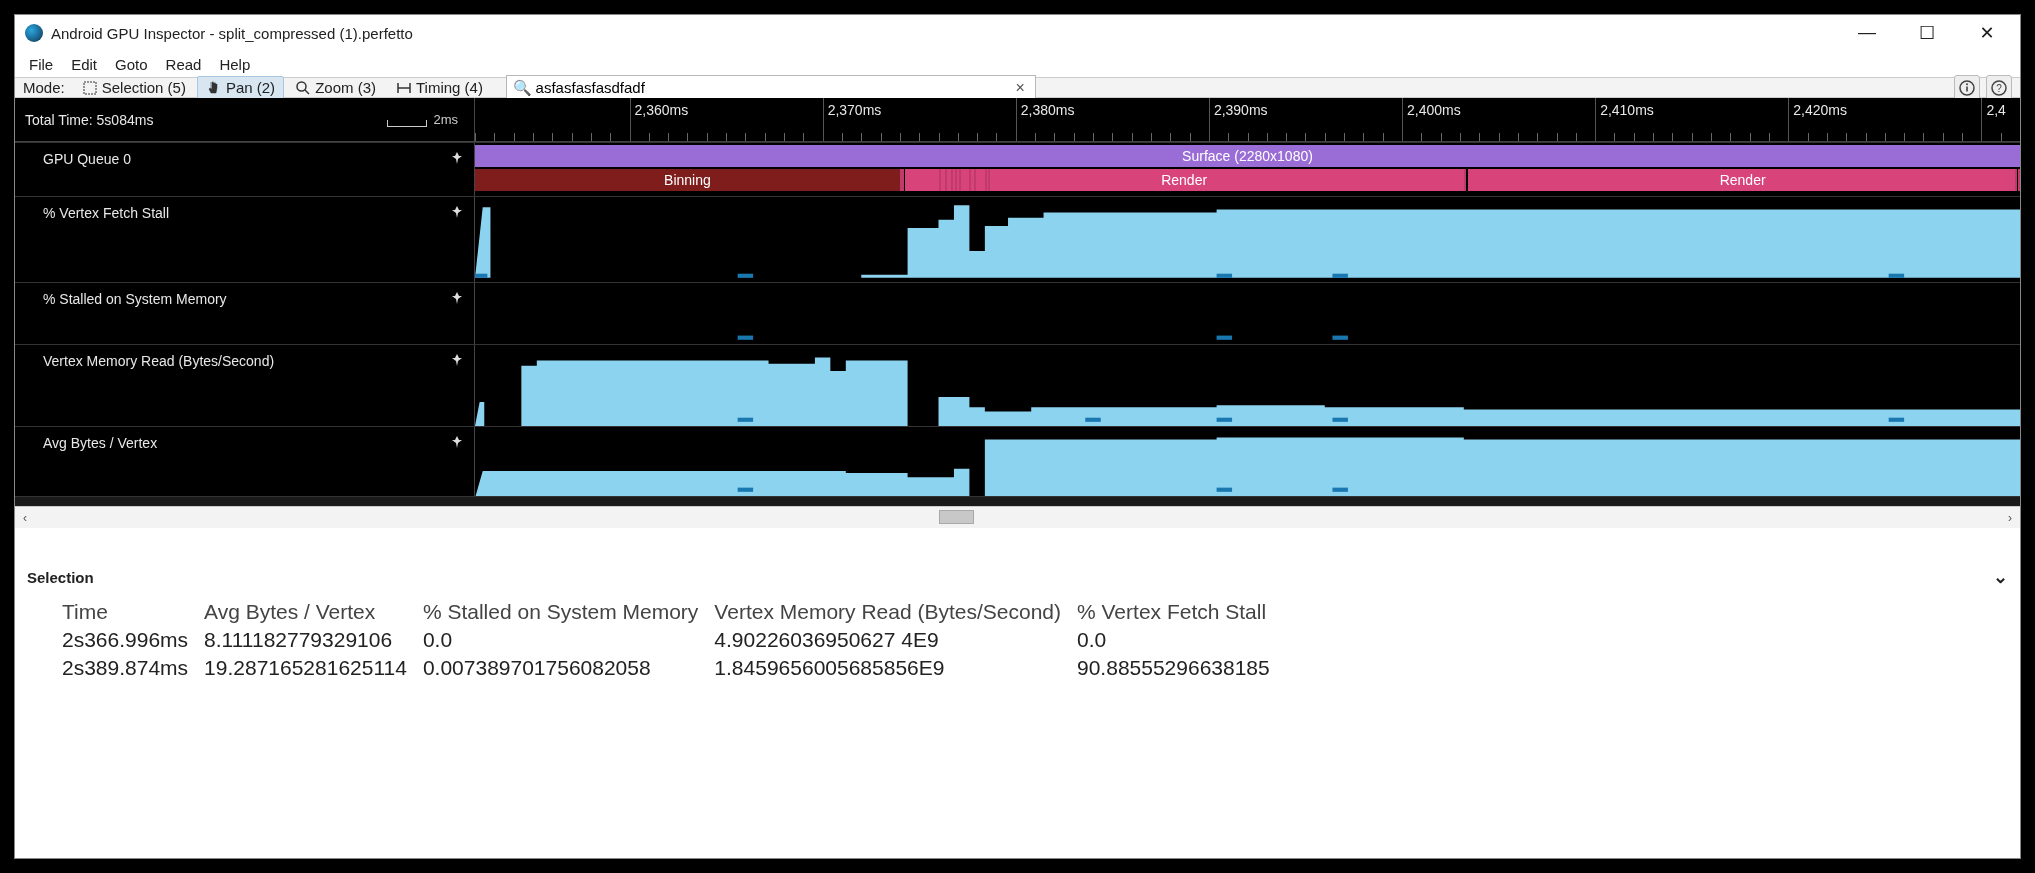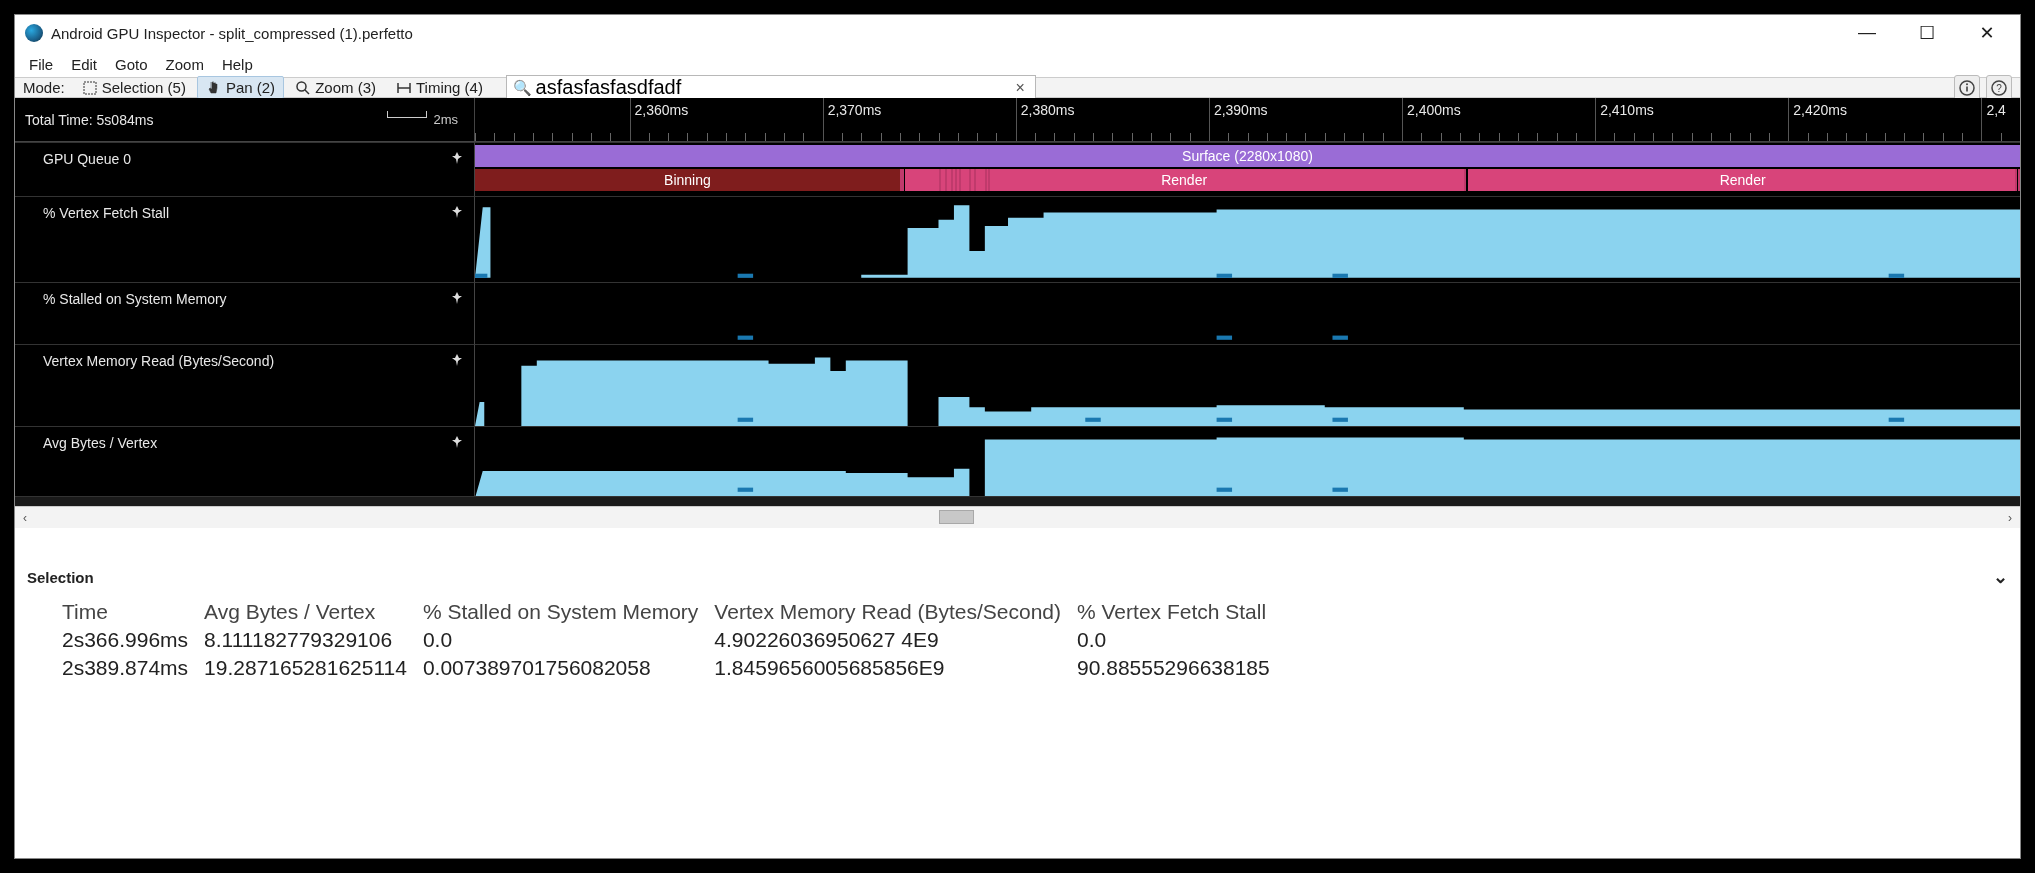--- a/index.html
+++ b/index.html
@@ -73,21 +73,21 @@
   .search-wrap {
     display: flex; align-items: center;
     border: 1px solid #b8b8b8;
     background: #fff;
     height: 26px;
     width: 530px;
     margin-left: 8px;
     padding: 0 6px;
   }
   .search-wrap input {
-    border: none; outline: none; flex: 1; font-size: 20px; background: transparent;
+    border: none; outline: none; flex: 1; font-size: 15px; background: transparent;
   }
   .search-clear { cursor: default; color: #555; padding: 0 4px; font-size: 16px; }
   .toolbar-right { margin-left: auto; display: flex; gap: 6px; align-items: center; }
   .icon-btn {
     width: 26px; height: 26px; display: inline-flex; align-items: center; justify-content: center;
     border: 1px solid #bbb; background: #eee; border-radius: 3px;
   }
   
   .timeline {
     background: #000;
@@ -269,21 +269,21 @@
       <div class="win-btn">—</div>
       <div class="win-btn">☐</div>
       <div class="win-btn">✕</div>
     </div>
   </div>
 
   <div class="menubar" id="menubar">
       <span class="menu-item">File</span>
       <span class="menu-item">Edit</span>
       <span class="menu-item">Goto</span>
-      <span class="menu-item">Zoom</span>
+      <span class="menu-item">Read</span>
       <span class="menu-item">Help</span>
     </div>
 
   <div class="toolbar">
     <span class="mode-label">Mode:</span>
     <div id="mode-buttons" style="display:flex; gap:2px;">
         <span class="mode-btn">
           <span class="glyph"><svg viewBox="0 0 16 16">
               <rect x="2" y="2" width="12" height="12" fill="none" stroke="#333" stroke-dasharray="2,1"></rect>
             </svg></span>
@@ -332,21 +332,21 @@
       </div>
     </div>
   </div>
 
   <div class="timeline">
 
     <div class="ruler-row">
       <div class="left-col" style="padding:0 10px;">
         <div class="ruler-left">
           <span>Total Time: 5s084ms</span>
-          <span style="display:flex;align-items:flex-start;gap:6px;">
+          <span style="display:flex;align-items:flex-end;gap:6px;">
             <span class="scale-bracket"></span>
             <span class="scale-label">2ms</span>
           </span>
         </div>
       </div>
       <div class="ruler-canvas" id="ruler-canvas">
           <div class="minor-tick" style="left: 0%;"></div>
           <div class="minor-tick" style="left: 1.25%;"></div>
           <div class="minor-tick" style="left: 2.5%;"></div>
           <div class="minor-tick" style="left: 3.75%;"></div>

